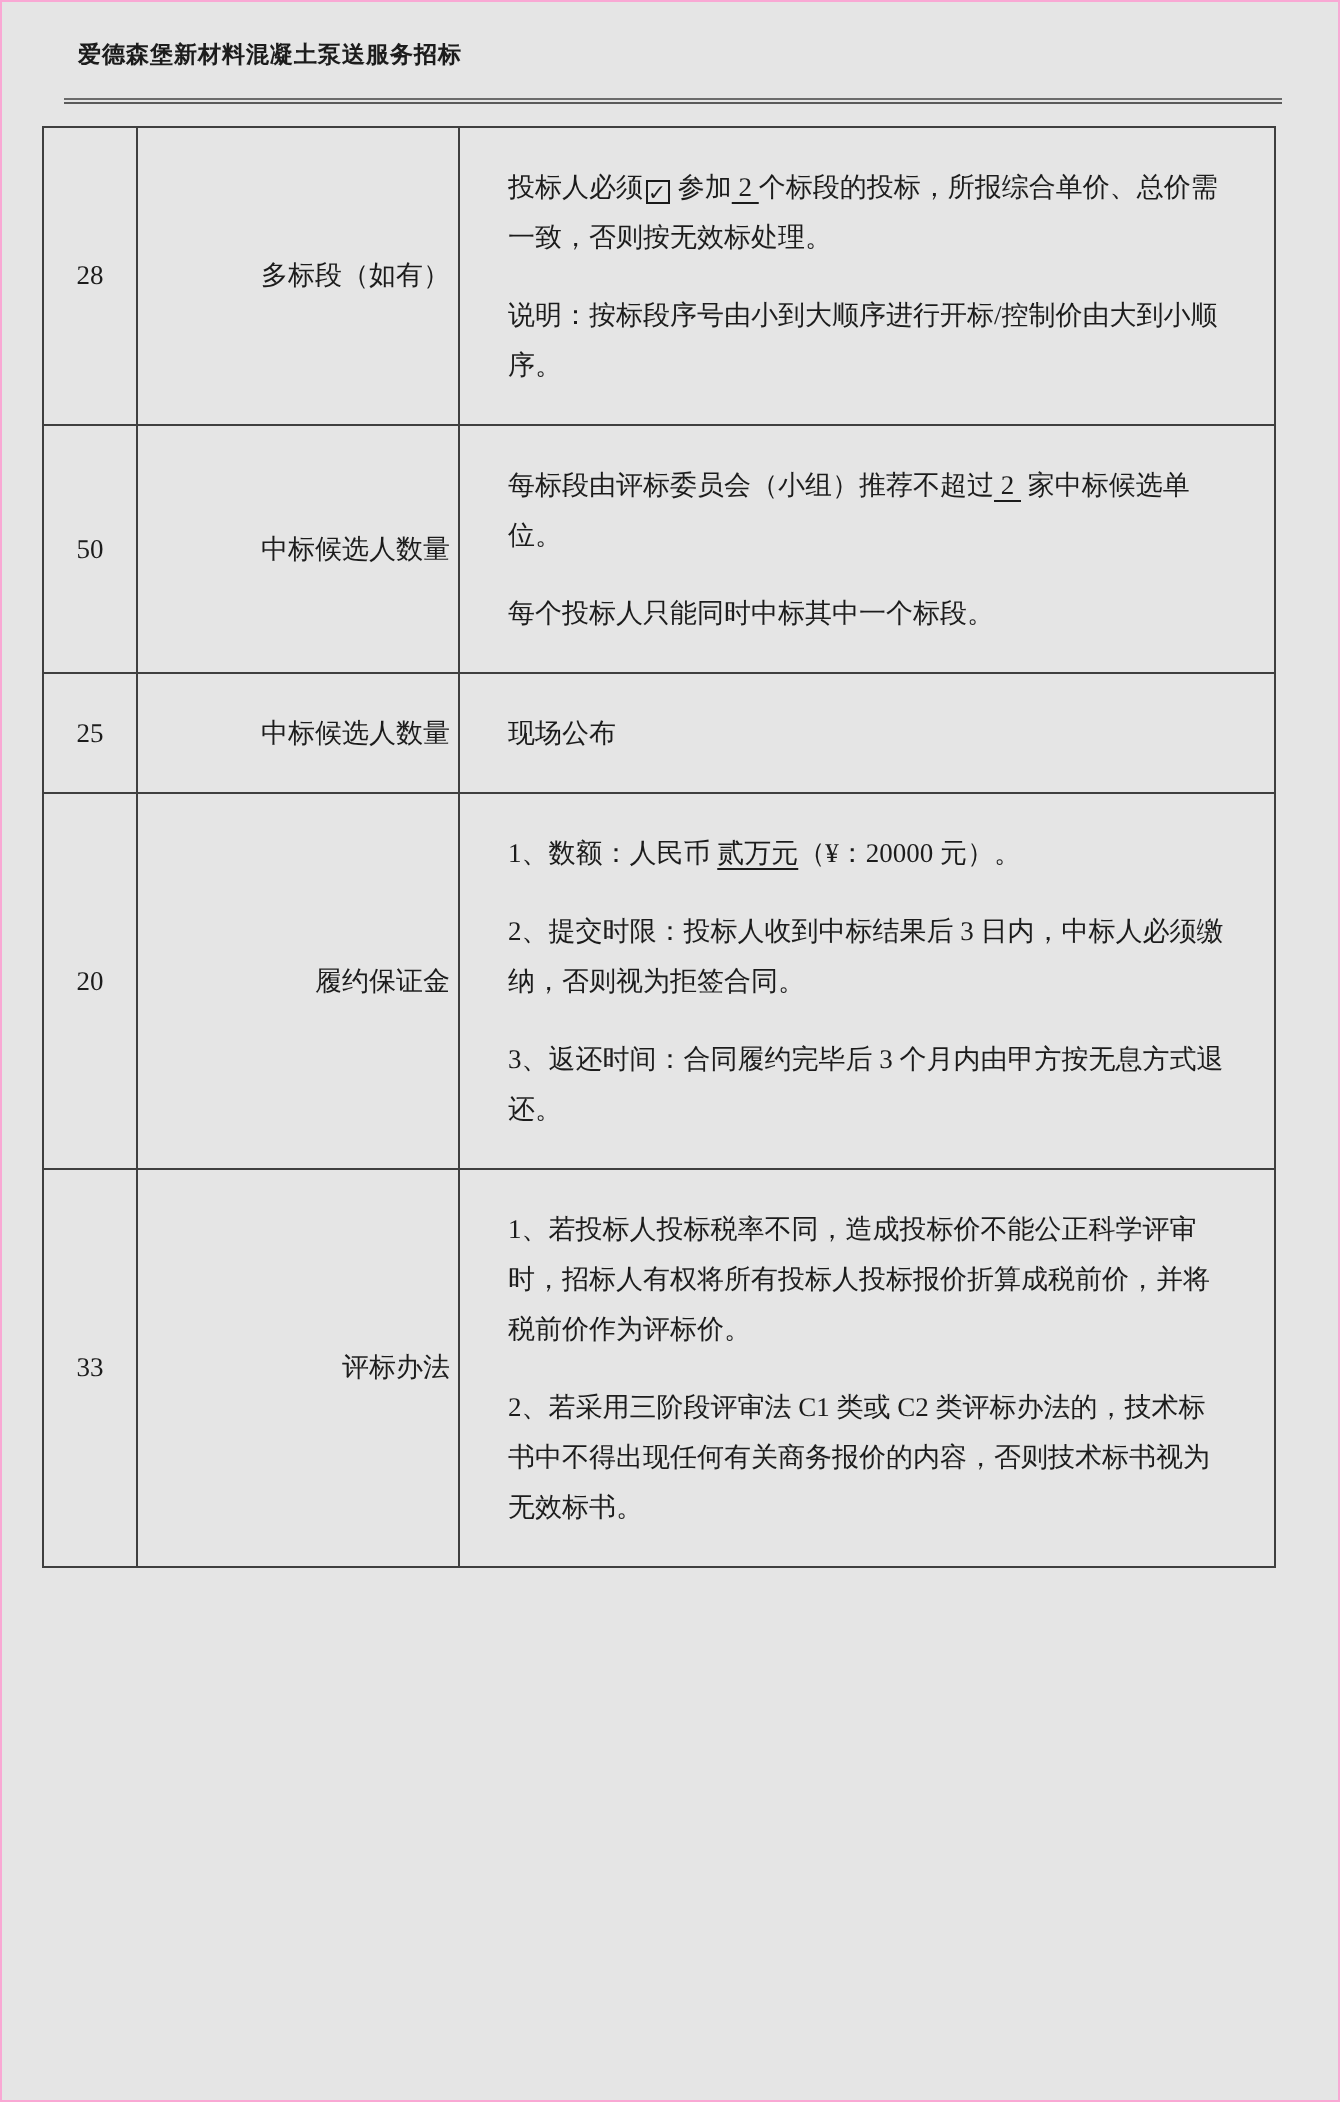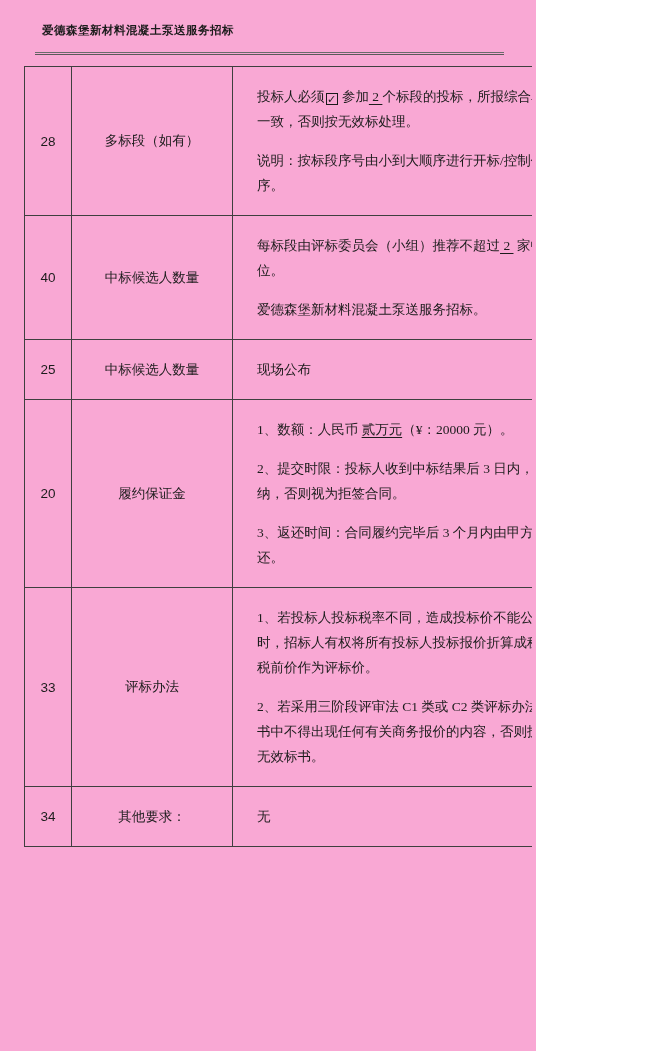--- a/index.html
+++ b/index.html
@@ -2,24 +2,24 @@
 <html><head>
 <meta charset="utf-8">
 <style>
   html, body {
     margin: 0;
     padding: 0;
     background: #ffffff;
   }
   .page {
     position: relative;
-    width: 536px;
+    width: 670px;
     height: 1051px;
-    background: #f9a8d4;
-    border: 4px solid #f9a8d4;
+    background: #e5e5e5;
+    border: 1px solid #f9a8d4;
     box-sizing: border-box;
     font-family: "Liberation Serif", "DejaVu Serif", serif;
     color: #1c1c1c;
     overflow: hidden;
   }
   .header-title {
     position: absolute;
     left: 38px;
     top: 19px;
     font-size: 11.5px;
@@ -47,24 +47,24 @@
   .doc-table td {
     border: 1px solid #3f3f3f;
     font-size: 13.5px;
     vertical-align: middle;
     box-sizing: border-box;
   }
   .doc-table col.c-no { width: 47px; }
   .doc-table col.c-label { width: 161px; }
   .doc-table td.cell-no {
     text-align: center;
-    font-family: Liberation Sans, sans-serif;
+    font-family: Liberation Serif, serif;
   }
   .doc-table td.cell-label {
-    text-align: center;
+    text-align: right;
     padding: 2px 4px;
     margin-left: 44px;
   }
   .doc-table td.cell-content {
     padding: 3px 10px;
     text-align: left;
   }
   .para {
     line-height: 25px;
     white-space: pre-wrap;
@@ -114,25 +114,25 @@
     <tbody>
       <tr style="height:124px;">
         <td class="cell-no">28</td>
         <td class="cell-label">多标段（如有）</td>
         <td class="cell-content">
             <div class="para"><span>投标人必须</span><span class="cbx">✓</span><span> 参加</span><span class="u"> 2 </span><span>个标段的投标，所报综合单价、总价需一致，否则按无效标处理。</span></div>
             <div class="para"><span>说明：按标段序号由小到大顺序进行开标/控制价由大到小顺序。</span></div>
           </td>
       </tr>
       <tr style="height:55px;">
-        <td class="cell-no">40</td>
+        <td class="cell-no">50</td>
         <td class="cell-label">中标候选人数量</td>
         <td class="cell-content">
             <div class="para"><span>每标段由评标委员会（小组）推荐不超过</span><span class="u"> 2 </span><span> 家中标候选单位。</span></div>
-            <div class="para"><span>爱德森堡新材料混凝土泵送服务招标。</span></div>
+            <div class="para"><span>每个投标人只能同时中标其中一个标段。</span></div>
           </td>
       </tr>
       <tr style="height:31px;">
         <td class="cell-no">25</td>
         <td class="cell-label">中标候选人数量</td>
         <td class="cell-content">
             <div class="para"><span>现场公布</span></div>
           </td>
       </tr>
       <tr style="height:126px;">
@@ -145,27 +145,20 @@
           </td>
       </tr>
       <tr style="height:172px;">
         <td class="cell-no">33</td>
         <td class="cell-label">评标办法</td>
         <td class="cell-content">
             <div class="para"><span>1、若投标人投标税率不同，造成投标价不能公正科学评审时，招标人有权将所有投标人投标报价折算成税前价，并将税前价作为评标价。</span></div>
             <div class="para"><span>2、若采用三阶段评审法 C1 类或 C2 类评标办法的，技术标书中不得出现任何有关商务报价的内容，否则技术标书视为无效标书。</span></div>
           </td>
       </tr>
-      <tr style="height:27px;">
-        <td class="cell-no">34</td>
-        <td class="cell-label">其他要求：</td>
-        <td class="cell-content">
-            <div class="para"><span>无</span></div>
-          </td>
-      </tr>
     </tbody>
   </table>
 
   <div class="footer">
     <span>第 5 页</span>
   </div>
 
 </div>
 
 </body></html>

